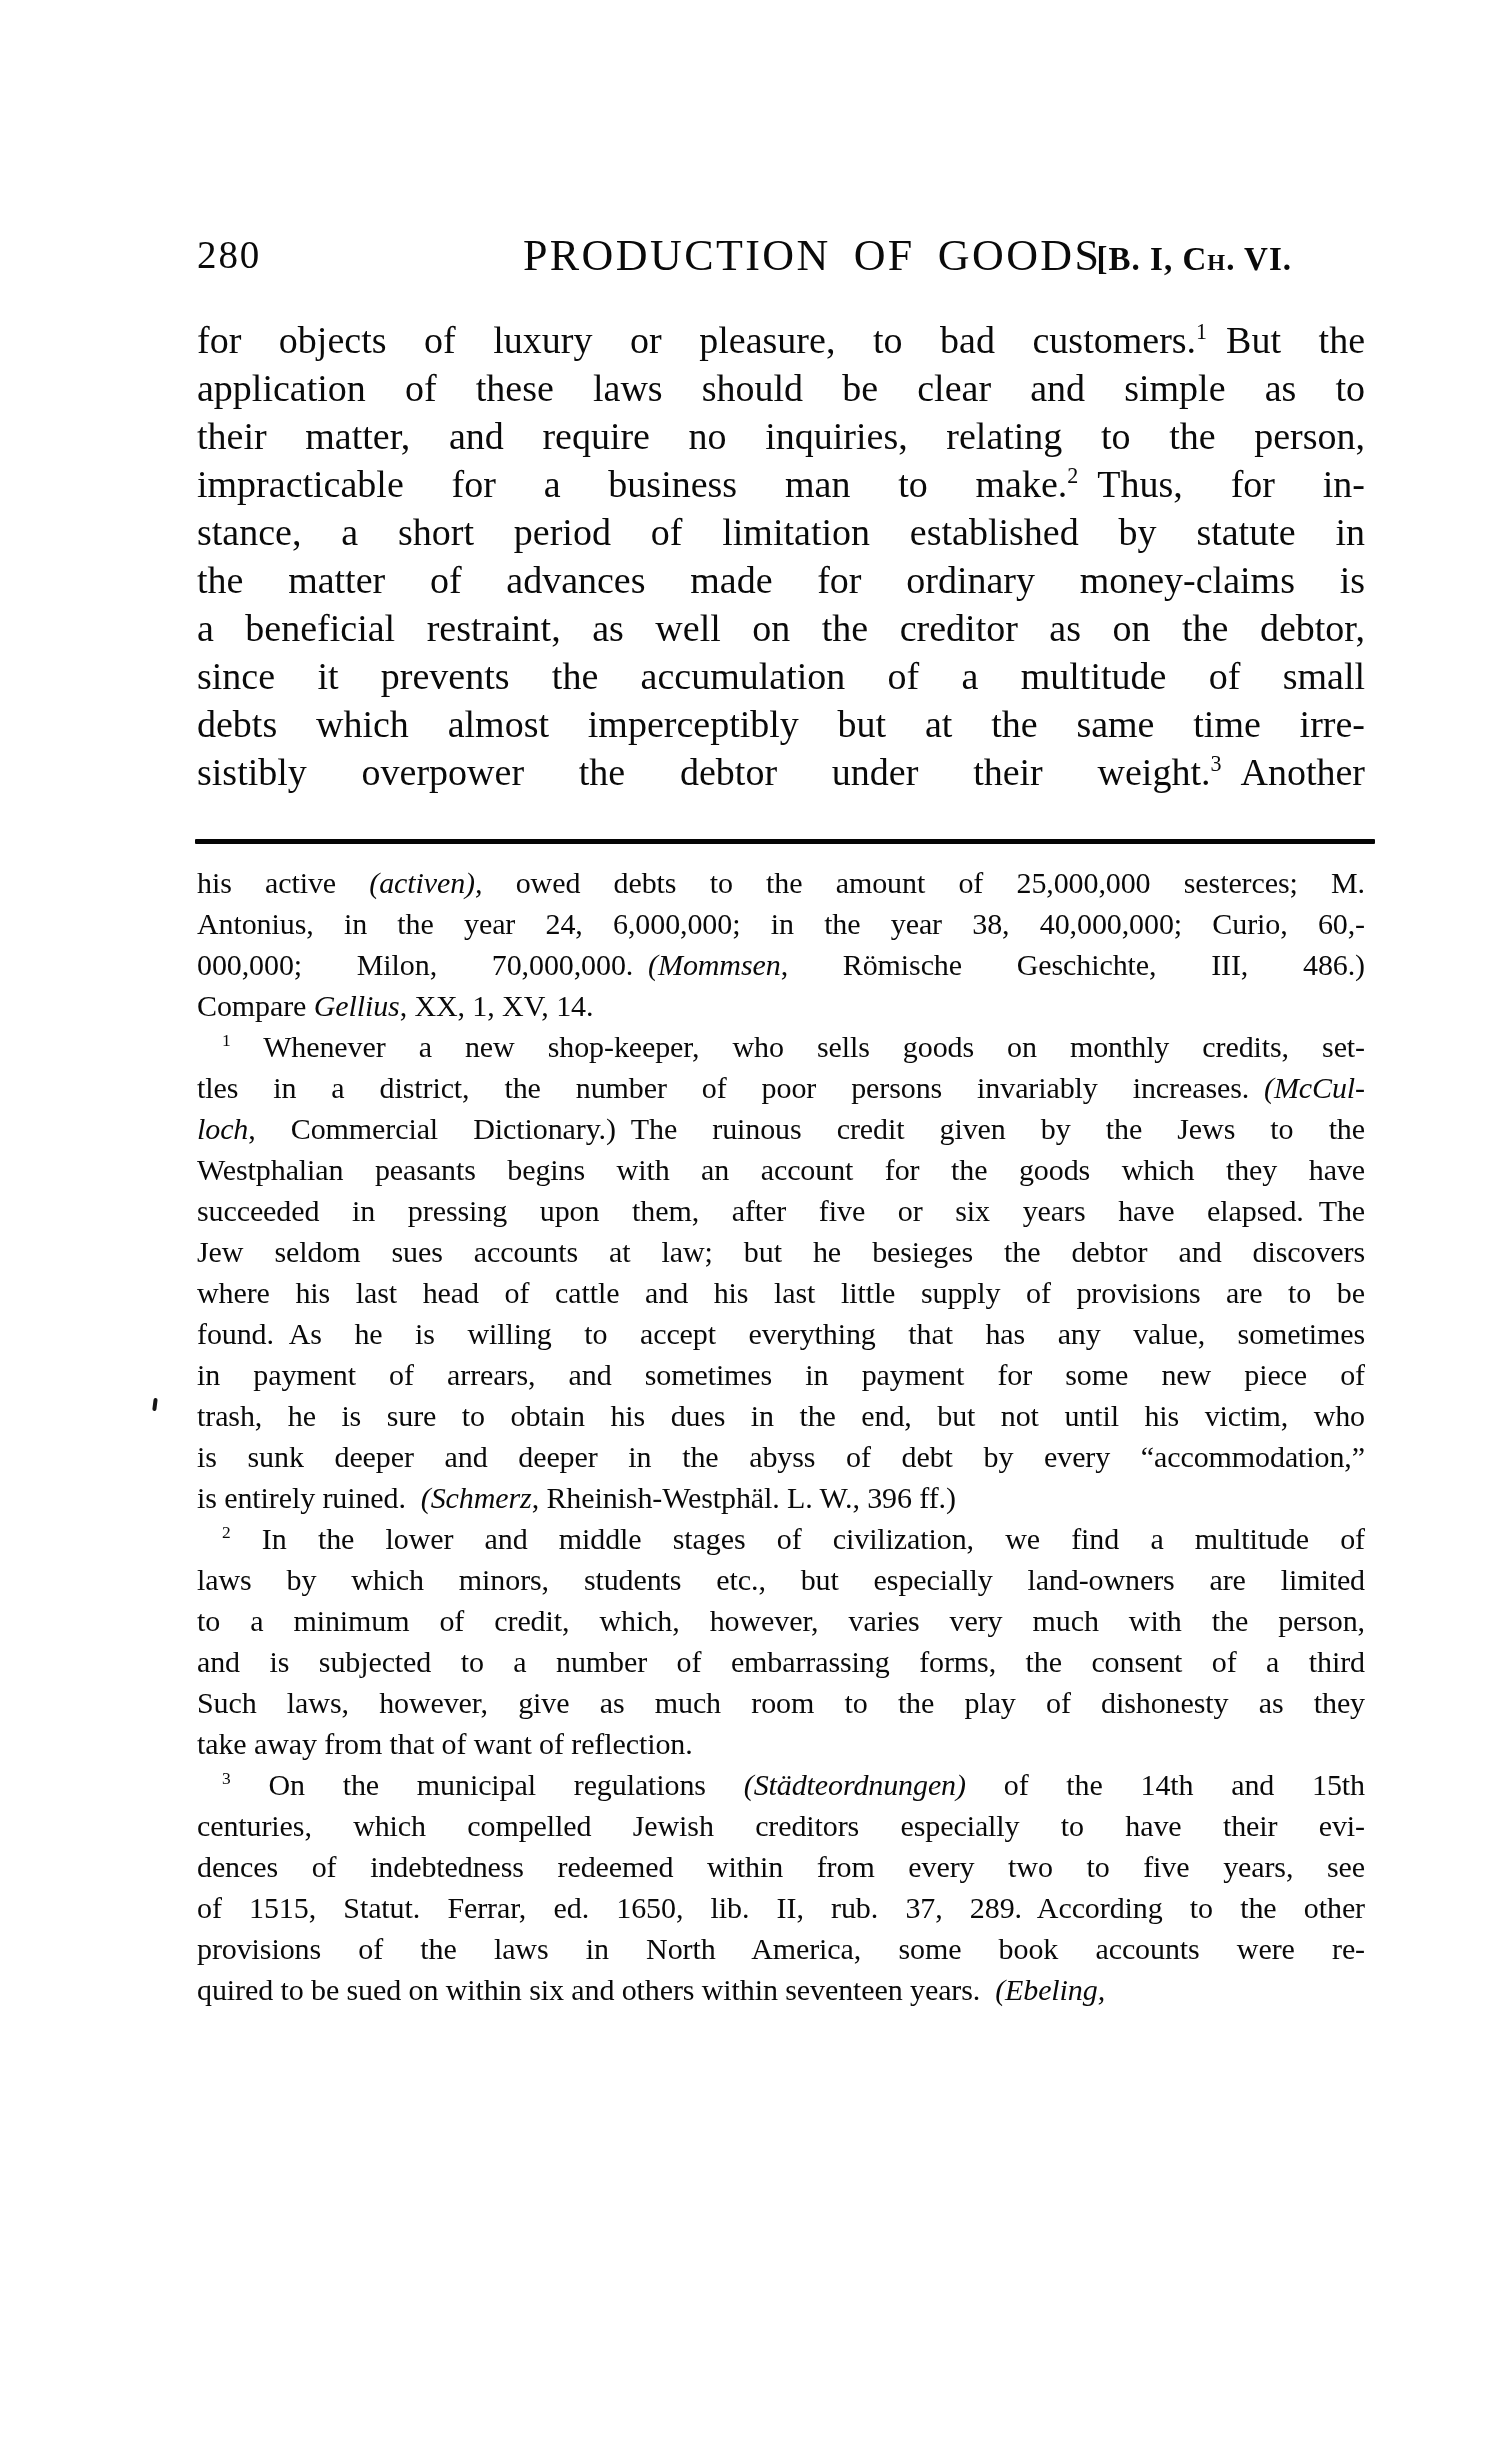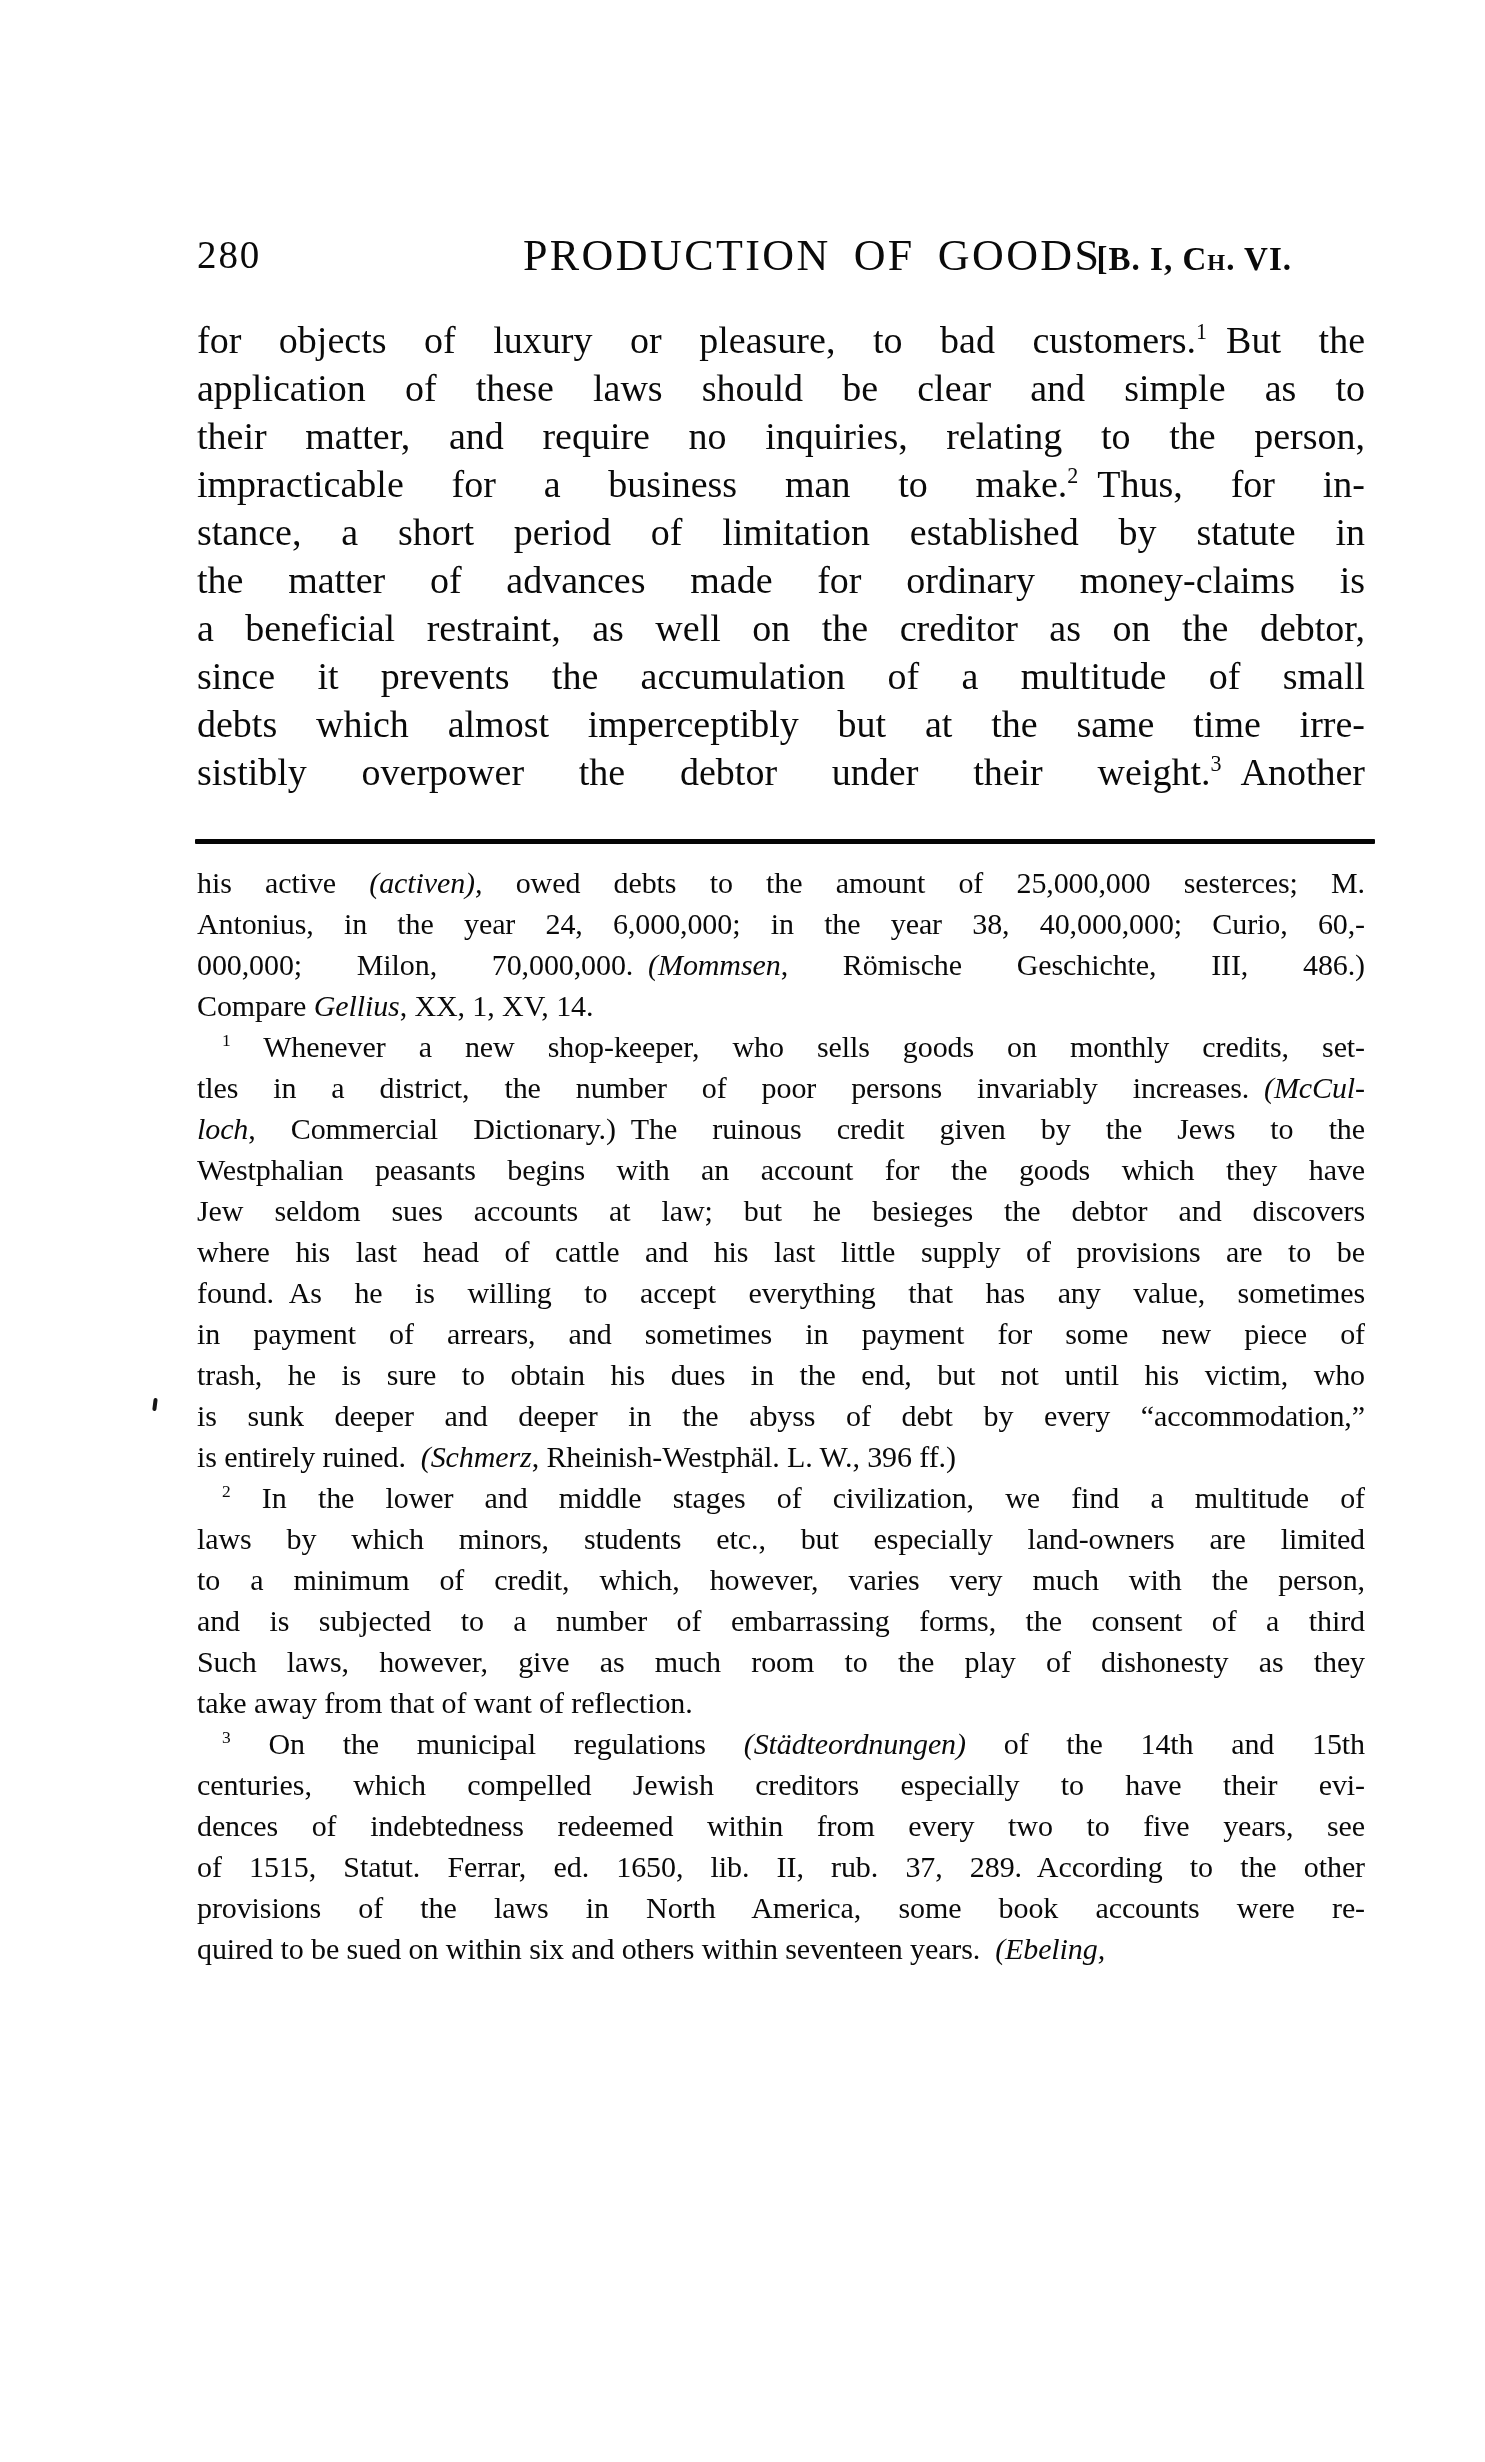--- a/index.html
+++ b/index.html
@@ -74,20 +74,21 @@
 
   <div class="footnotes" id="footnote-lines">
       <div class="line"><span>his active </span><span class="it">(activen),</span><span> owed debts to the amount of 25,000,000 sesterces; M.</span></div>
       <div class="line"><span>Antonius, in the year 24, 6,000,000; in the year 38, 40,000,000; Curio, 60,-</span></div>
       <div class="line"><span>000,000; Milon, 70,000,000. </span><span class="it">(Mommsen</span><span>, Römische Geschichte, III, 486.)</span></div>
       <div class="line noj"><span>Compare </span><span class="it">Gellius</span><span>, XX, 1, XV, 14.</span></div>
       <div class="line indent"><span class="sup">1</span><span> Whenever a new shop-keeper, who sells goods on monthly credits, set-</span></div>
       <div class="line"><span>tles in a district, the number of poor persons invariably increases. </span><span class="it">(McCul-</span></div>
       <div class="line"><span class="it">loch</span><span>, Commercial Dictionary.) The ruinous credit given by the Jews to the</span></div>
       <div class="line"><span>Westphalian peasants begins with an account for the goods which they have</span></div>
+      <div class="line"><span>succeeded in pressing upon them, after five or six years have elapsed. The</span></div>
       <div class="line"><span>Jew seldom sues accounts at law; but he besieges the debtor and discovers</span></div>
       <div class="line"><span>where his last head of cattle and his last little supply of provisions are to be</span></div>
       <div class="line"><span>found. As he is willing to accept everything that has any value, sometimes</span></div>
       <div class="line"><span>in payment of arrears, and sometimes in payment for some new piece of</span></div>
       <div class="line"><span>trash, he is sure to obtain his dues in the end, but not until his victim, who</span></div>
       <div class="line"><span>is sunk deeper and deeper in the abyss of debt by every “accommodation,”</span></div>
       <div class="line noj"><span>is entirely ruined. </span><span class="it">(Schmerz</span><span>, Rheinish-Westphäl. L. W., 396 ff.)</span></div>
       <div class="line indent"><span class="sup">2</span><span> In the lower and middle stages of civilization, we find a multitude of</span></div>
       <div class="line"><span>laws by which minors, students etc., but especially land-owners are limited</span></div>
       <div class="line"><span>to a minimum of credit, which, however, varies very much with the person,</span></div>

